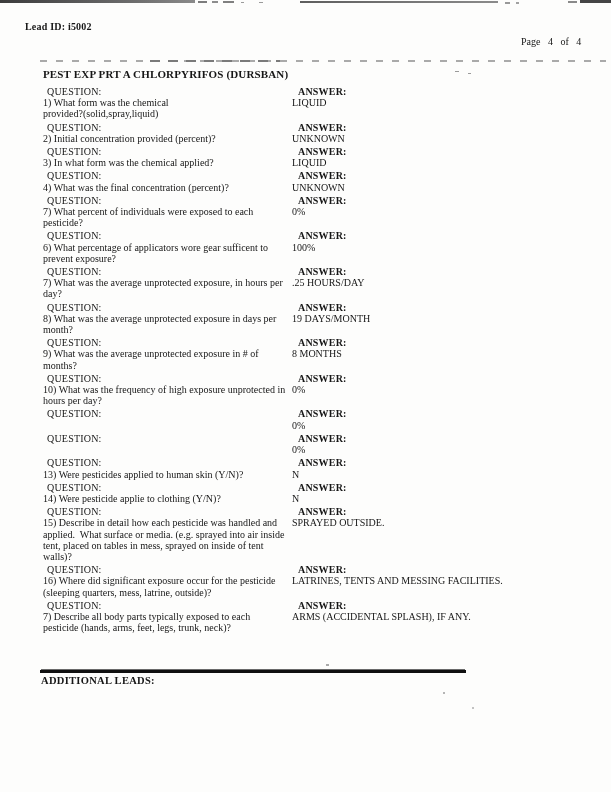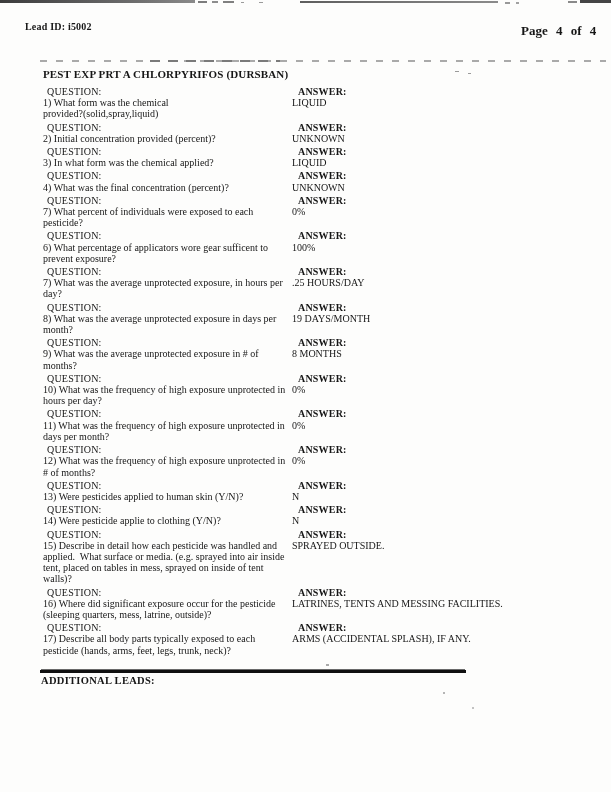--- a/index.html
+++ b/index.html
@@ -21,21 +21,21 @@
   .bar.s4 { left: 223px; top: 1px; width: 11px; height: 2px; background: #808080; }
   .bar.s5 { left: 241px; top: 2px; width: 3px;  height: 1px; background: #9a9a9a; }
   .bar.s6 { left: 259px; top: 2px; width: 4px;  height: 1px; background: #9a9a9a; }
   .bar.s7 { left: 300px; top: 1px; width: 198px; height: 2px; background: linear-gradient(90deg,#5e5e5e,#8b8b8b); }
   .bar.s8 { left: 505px; top: 2px; width: 5px;  height: 2px; background: #999; }
   .bar.s9 { left: 516px; top: 2px; width: 3px;  height: 2px; background: #a2a2a2; }
   .bar.s10{ left: 568px; top: 1px; width: 9px;  height: 2px; background: #8a8a8a; }
   .bar.s11{ left: 580px; top: 0;   width: 31px; height: 3px; background: #454545; }
 
   .header-left  { left: 25px; top: 21px; font-size: 10px; letter-spacing: 0.2px; font-weight: bold; }
-  .header-right { left: 521px; top: 23px; font-size: 13px; word-spacing: 5px; font-weight: bold; }
+  .header-right { left: 521px; top: 36px; font-size: 10px; word-spacing: 5px; }
 
   .dotline {
     left: 40px; top: 60px; width: 566px; height: 1.5px;
     background: repeating-linear-gradient(90deg, #9b9b9b 0 7px, transparent 7px 16px);
     opacity: 0.85;
   }
   .dotline2 {
     left: 150px; top: 60px; width: 130px; height: 1.5px;
     background: repeating-linear-gradient(90deg, #7a7a7a 0 10px, transparent 10px 18px);
   }
@@ -217,34 +217,30 @@
     </div>
     <div class="a-col">
       <div class="a-label">ANSWER:</div>
       <div class="a-text">0%</div>
     </div>
   </div>
 
   <div class="qa-row">
     <div class="q-col">
       <div class="q-label">QUESTION:</div>
-      <div class="q-text">11) What was the frequency of high exposure unprotected in
-days per month?</div>
     </div>
     <div class="a-col">
       <div class="a-label">ANSWER:</div>
       <div class="a-text">0%</div>
     </div>
   </div>
 
   <div class="qa-row">
     <div class="q-col">
       <div class="q-label">QUESTION:</div>
-      <div class="q-text">12) What was the frequency of high exposure unprotected in
-# of months?</div>
     </div>
     <div class="a-col">
       <div class="a-label">ANSWER:</div>
       <div class="a-text">0%</div>
     </div>
   </div>
 
   <div class="qa-row">
     <div class="q-col">
       <div class="q-label">QUESTION:</div>
@@ -289,21 +285,21 @@
     </div>
     <div class="a-col">
       <div class="a-label">ANSWER:</div>
       <div class="a-text">LATRINES, TENTS AND MESSING FACILITIES.</div>
     </div>
   </div>
 
   <div class="qa-row">
     <div class="q-col">
       <div class="q-label">QUESTION:</div>
-      <div class="q-text">17) Describe all body parts typically exposed to each
+      <div class="q-text">7) Describe all body parts typically exposed to each
 pesticide (hands, arms, feet, legs, trunk, neck)?</div>
     </div>
     <div class="a-col">
       <div class="a-label">ANSWER:</div>
       <div class="a-text">ARMS (ACCIDENTAL SPLASH), IF ANY.</div>
     </div>
   </div>
 </div>
 
 <div class="abs footer-rule"></div>

